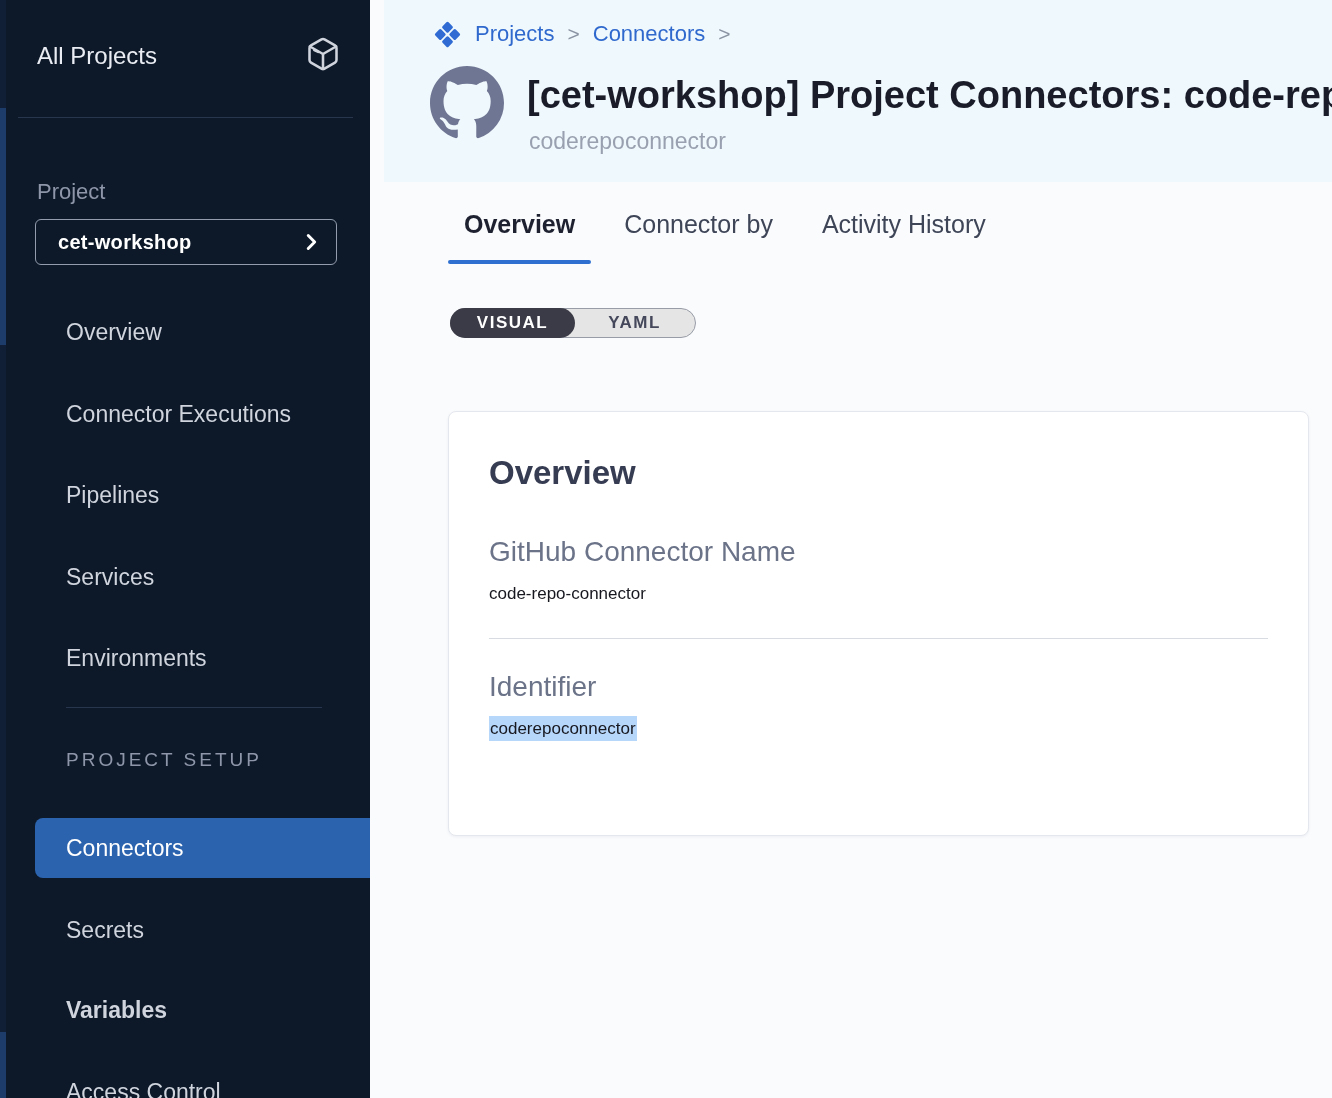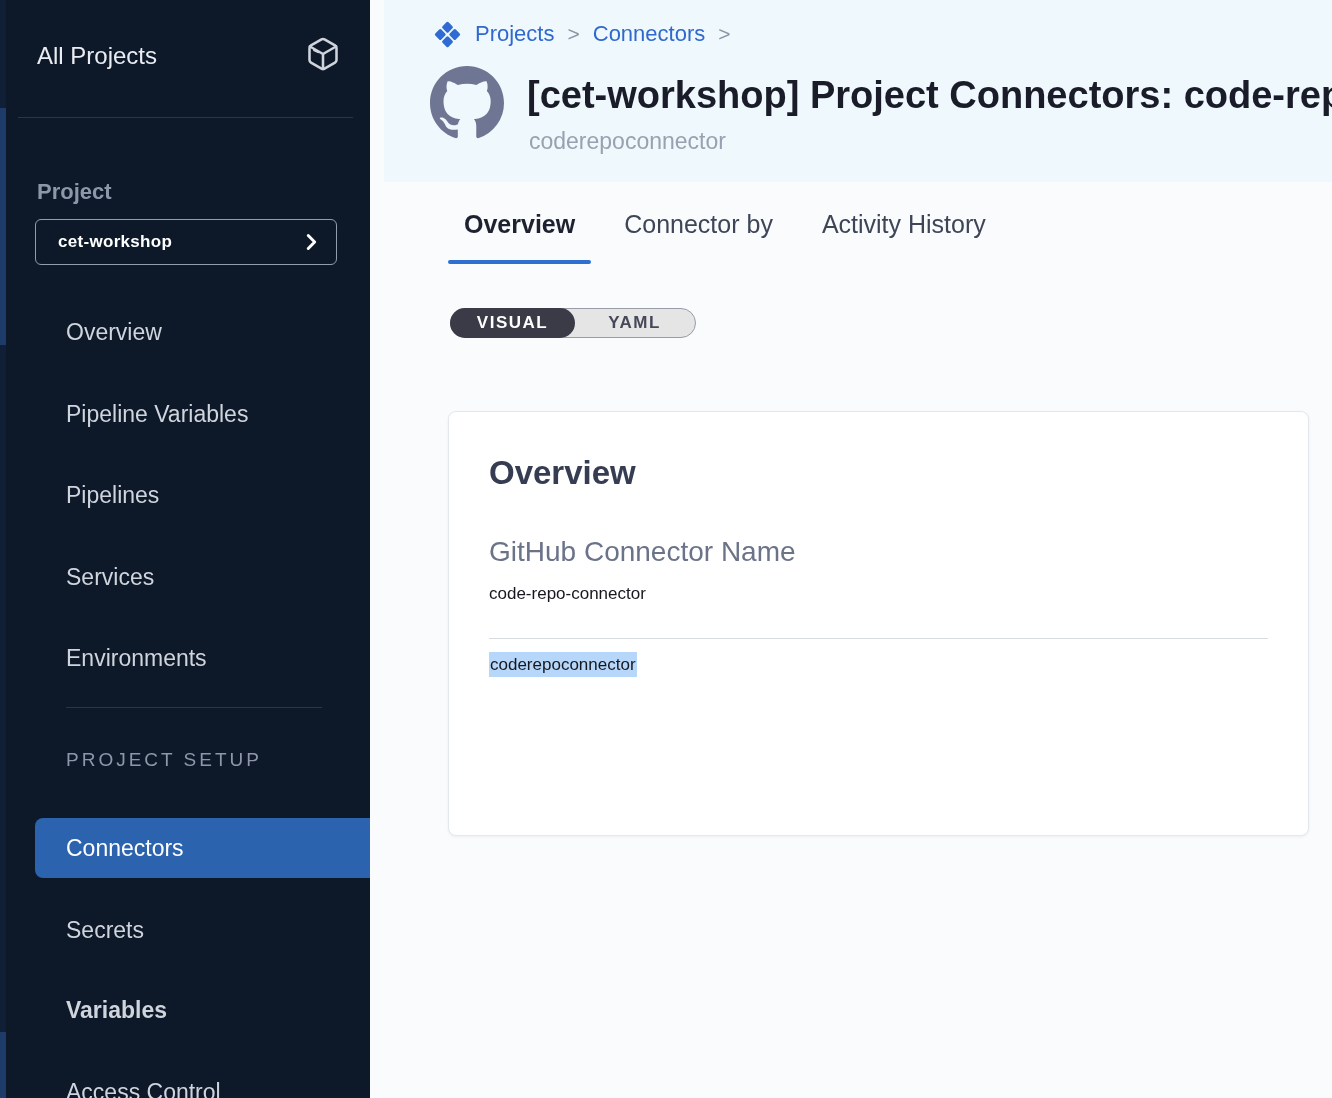--- a/index.html
+++ b/index.html
@@ -11,25 +11,25 @@
     background:#0d1929; overflow:hidden; }
   .rail { position:absolute; left:0; top:0; width:6px; height:1098px; background:#101f36; }
   .rail-thumb { position:absolute; left:0; width:6px; background:#1e3c69; }
   .rail-thumb.t1 { top:108px; height:237px; }
   .rail-thumb.t2 { top:1032px; height:66px; }
 
   .all-projects { position:absolute; left:37px; top:38px; width:300px; height:36px;
     display:flex; align-items:center; color:#e9ecf2; font-size:24px; cursor:pointer; }
   .cube-icon { position:absolute; left:268px; top:-2px; }
   .sb-divider1 { position:absolute; left:18px; top:117px; width:335px; height:1px; background:#27364c; }
-  .project-label { position:absolute; left:37px; top:179px; color:#8e97aa; font-size:22px;font-weight:bold; }
+  .project-label { position:absolute; left:37px; top:179px; color:#8e97aa; font-size:22px; }
   .project-selector { position:absolute; left:35px; top:219px; width:302px; height:46px;
     border:1px solid #939cad; border-radius:6px; display:flex; align-items:center;
     color:#ffffff; cursor:pointer; }
-  .project-selector .pname { margin-left:22px; font-size:17px; font-weight:600; letter-spacing:.3px; }
+  .project-selector .pname { margin-left:22px; font-size:20px; font-weight:600; letter-spacing:.3px; }
   .project-selector .chev { position:absolute; right:14px; top:11px; }
 
   .sb-item { position:absolute; left:0; width:370px; height:60px; display:flex;
     align-items:center; color:#cfd4dd; font-size:23px; cursor:pointer; }
   .sb-item span { margin-left:66px; }
   .sb-item.i0 { top:302px; } .sb-item.i1 { top:384px; } .sb-item.i2 { top:465px; }
   .sb-item.i3 { top:547px; } .sb-item.i4 { top:628px; }
   .sb-divider2 { position:absolute; left:66px; top:707px; width:256px; height:1px; background:#27364c; }
   .sb-section { position:absolute; left:66px; top:749px; color:#8e97aa; font-size:19px;
     letter-spacing:3px; font-weight:500; }
@@ -107,21 +107,21 @@
       <svg width="22" height="22" viewBox="0 0 24 24" fill="none" stroke="#ffffff" stroke-width="3.2" stroke-linecap="round" stroke-linejoin="round">
         <polyline points="9 5 16 12 9 19"></polyline>
       </svg>
     </span>
   </div>
 
   <div class="sb-item i0">
     <span>Overview</span>
     </div>
   <div class="sb-item i1">
-    <span>Pipeline Variables</span>
+    <span>Connector Executions</span>
     </div>
   <div class="sb-item i2">
     <span>Pipelines</span>
     </div>
   <div class="sb-item i3">
     <span>Services</span>
     </div>
   <div class="sb-item i4">
     <span>Environments</span>
     </div>
@@ -192,17 +192,18 @@
   </div>
 
   <div class="card">
     <div class="card-heading">Overview</div>
 
     <div class="field-label">GitHub Connector Name</div>
     <div class="field-value">code-repo-connector</div>
 
     <div class="card-divider"></div>
 
+    <div class="field-label second">Identifier</div>
     <div class="field-value">
       <span class="hl">coderepoconnector</span>
     </div>
   </div>
 </div>
 
 </body></html>

